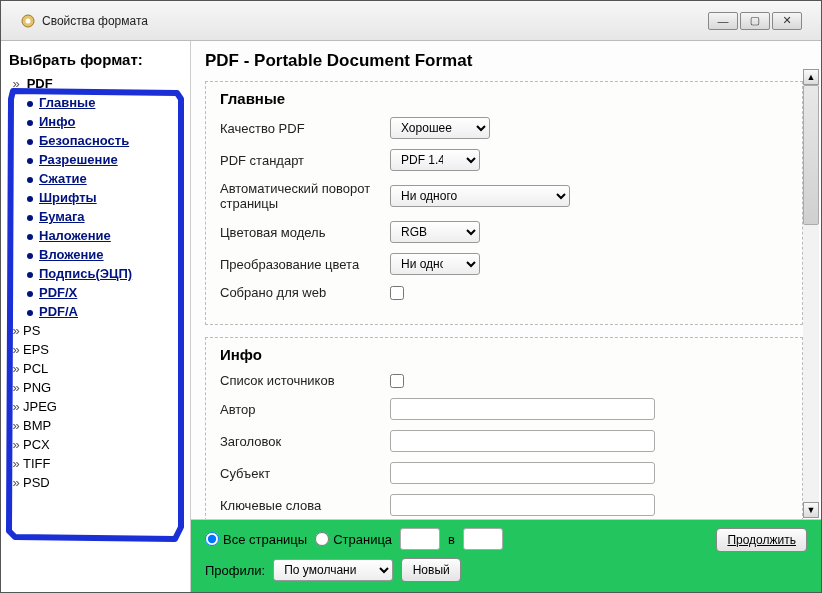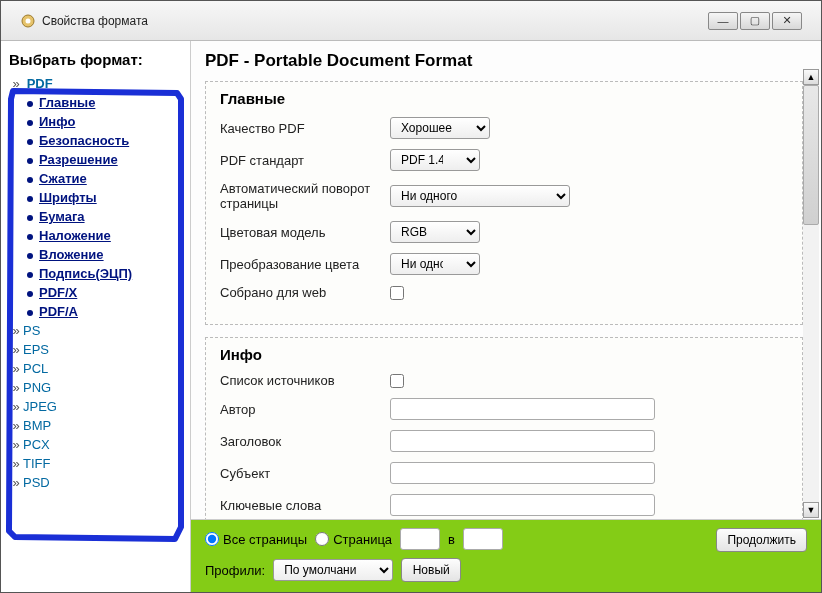--- a/index.html
+++ b/index.html
@@ -8,21 +8,21 @@
 .titlebar { height: 40px; background: linear-gradient(#f7f7f7,#e6e6e6); display: flex; align-items: center; padding: 0 19px; border-bottom: 1px solid #bbb; }
 .titlebar .tb-icon { width: 16px; height: 16px; margin-right: 6px; display:flex;align-items:center;justify-content:center; }
 .titlebar .title { font-size: 12px; color: #222; flex: 1; }
 .titlebar .wbuttons { display: flex; gap: 2px; }
 .wbtn { width: 30px; height: 18px; background: linear-gradient(#f5f5f5,#d8d8d8); border: 1px solid #888; border-radius: 2px; display: flex; align-items: center; justify-content: center; font-size: 11px; color: #333; cursor: pointer; }
 .body { flex: 1; display: flex; min-height: 0; }
 .sidebar { width: 190px; background: #fff; border-right: 1px solid #ccc; padding: 10px 6px 10px 8px; overflow: auto; position: relative; }
 .sidebar h3 { font-size: 15px; font-weight: bold; margin-bottom: 6px; color: #000; }
 .tree { list-style: none; }
 .tree li { line-height: 19px; }
-.tree .lvl1 { color: #0369a1; font-weight: bold; text-decoration: underline; cursor: pointer; }
+.tree .lvl1 { color: #000000; font-weight: bold; text-decoration: underline; cursor: pointer; }
 .tree .lvl1.plain { font-weight: normal; text-decoration: none; }
 .tree .marker { color: #555; display: inline-block; width: 14px; text-align: center; text-decoration: none; font-weight: normal; }
 .tree .sub { list-style: none; margin-left: 18px; }
 .tree .sub li { color: #00137f; font-weight: bold; font-size: 13px; }
 .tree .sub li .bullet { display:inline-block; width:6px; height:6px; background:#00137f; border-radius:50%; vertical-align: middle; margin-right:6px; }
 .tree .sub li span.text { text-decoration: underline; cursor: pointer; }
 .annotate { position: absolute; left: 4px; top: 46px; width: 182px; height: 460px; pointer-events: none; }
 .main { flex: 1; display: flex; flex-direction: column; min-height: 0; position: relative; }
 .main-scroll { flex: 1; overflow: auto; padding: 10px 18px 6px 14px; }
 .page-title { font-size: 17px; font-weight: bold; margin-bottom: 10px; }
@@ -30,23 +30,23 @@
 .fieldset .legend { font-weight: bold; font-size: 15px; margin: -6px 0 10px -4px; background: #fdfdfb; display: inline-block; padding: 0 4px; }
 .row { display: flex; align-items: center; margin-bottom: 10px; }
 .row .lbl { width: 170px; font-size: 13px; color: #222; }
 select { height: 22px; border: 1px solid #999; background: linear-gradient(#fff,#eee); font-size: 12px; padding: 1px 20px 1px 6px; border-radius: 3px; }
 select.w100 { width: 100px; }
 select.w90 { width: 90px; }
 select.w180 { width: 180px; }
 input[type=text] { height: 22px; border: 1px solid #aaa; border-radius: 3px; padding: 2px 6px; font-size: 12px; background: #fff; }
 input.w265 { width: 265px; }
 input[type=checkbox] { width: 14px; height: 14px; }
-.footer { border-top: 1px solid #ccc; padding: 8px 14px 10px 14px; background: #84cc16; }
+.footer { border-top: 1px solid #ccc; padding: 8px 14px 10px 14px; background: #22c55e; }
 .footer-row { display: flex; align-items: center; gap: 8px; margin-bottom: 8px; }
-.footer .btngroup { margin-left: auto; display: flex; flex-direction: row; gap: 4px; }
+.footer .btngroup { margin-left: auto; display: flex; flex-direction: row; gap: 4px; text-decoration: underline; }
 button.btn { height: 24px; min-width: 90px; background: linear-gradient(#fdfdfd,#e4e4e4); border: 1px solid #888; border-radius: 4px; font-size: 12px; padding: 0 10px; cursor: pointer; }
 .radio-label { display:flex; align-items:center; gap:4px; font-size:13px; }
 input[type=radio]{width:14px;height:14px;}
 input.small { width:40px; }
 .vscroll { position: absolute; right: 2px; top: 28px; bottom: 74px; width: 16px; display:flex; flex-direction:column; background:#eee;}
 .vscroll .sbtn { height: 16px; background: linear-gradient(#fafafa,#dcdcdc); border:1px solid #999; display:flex;align-items:center;justify-content:center;font-size:9px;cursor:pointer;}
 .vscroll .strack { flex:1; background:#f2f2f2; position:relative;}
 .vscroll .sthumb { position:absolute; top:0; left:0; right:0; height:140px; background:linear-gradient(#e8e8e8,#d0d0d0); border:1px solid #aaa; border-radius:2px; cursor:pointer;}
 </style>
 </head>

